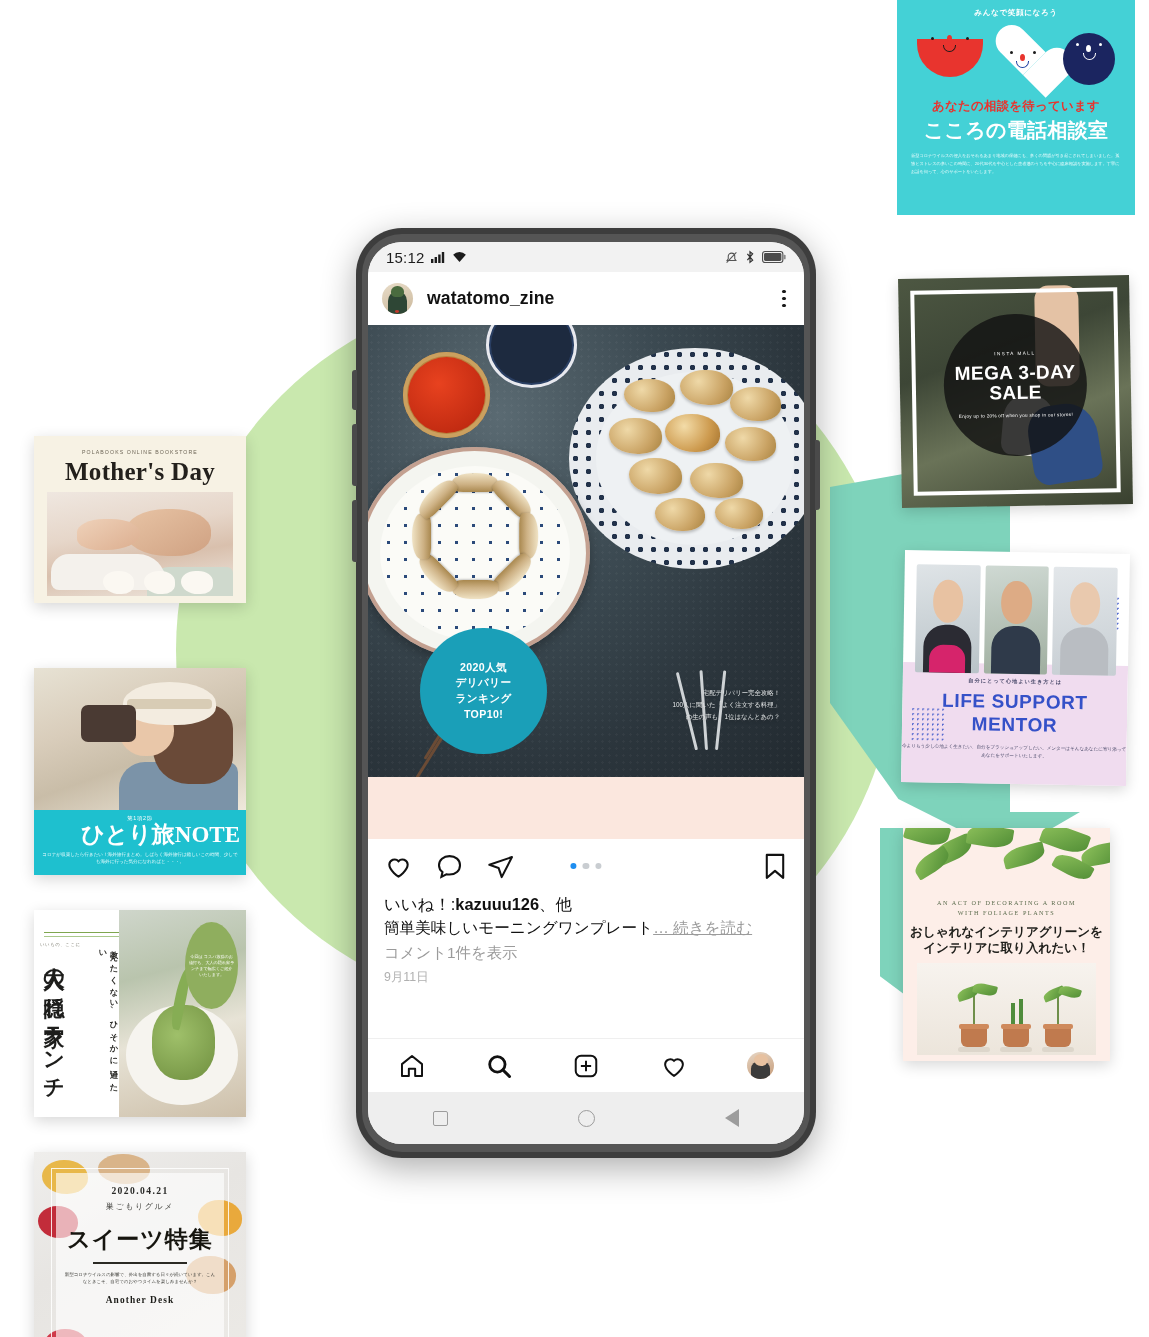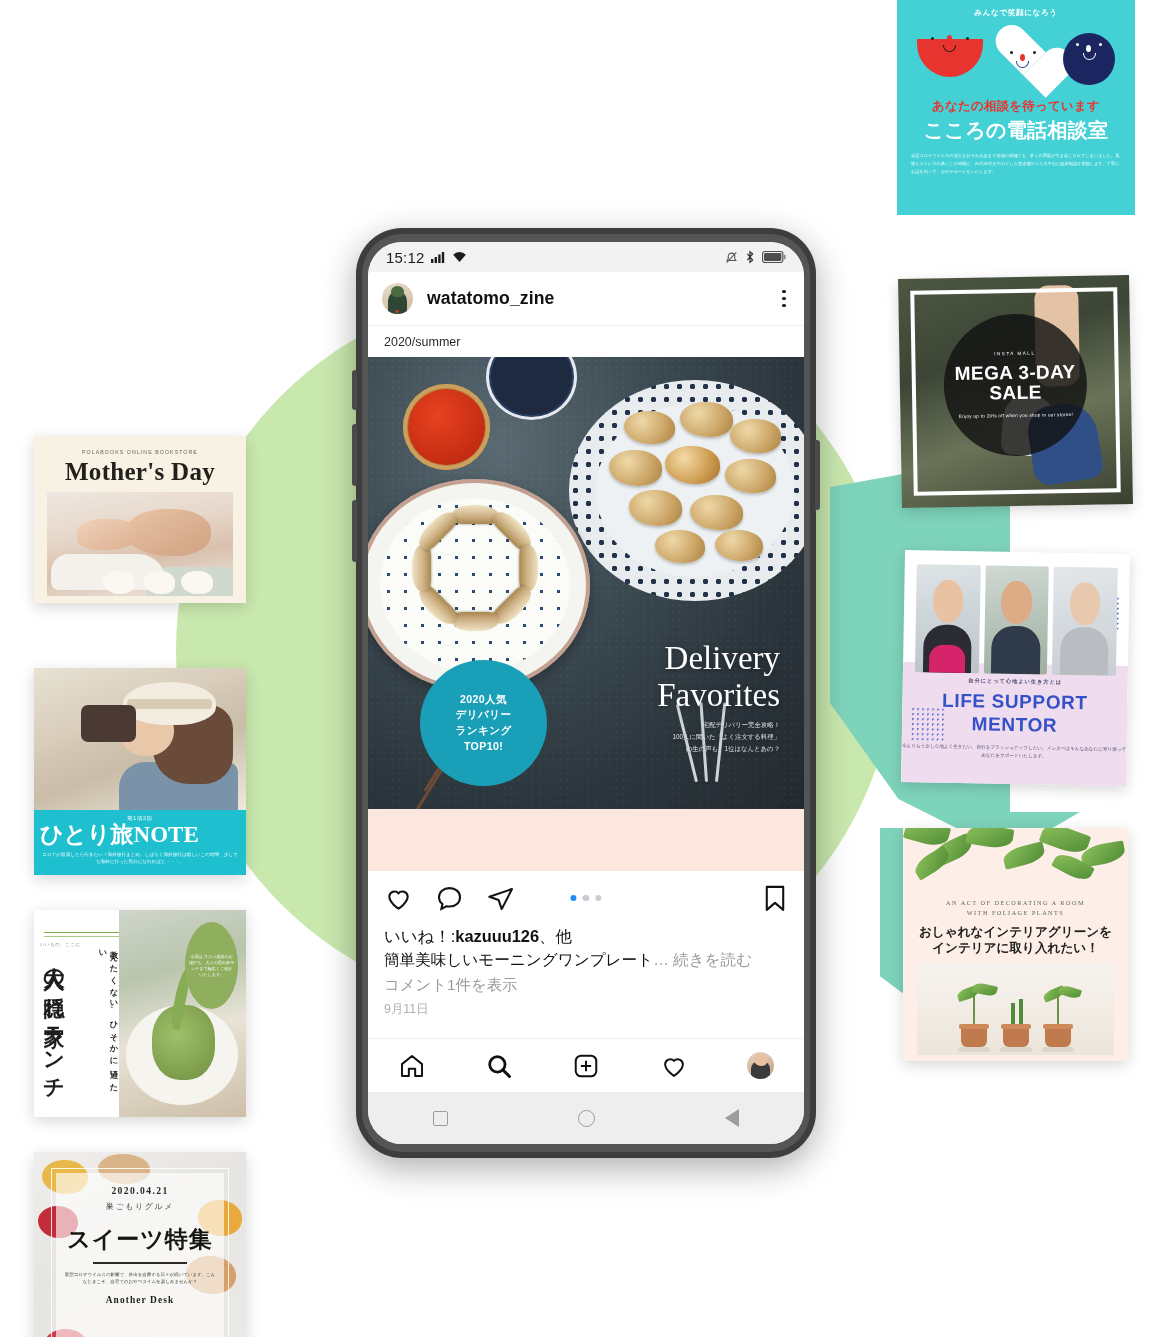--- a/index.html
+++ b/index.html
@@ -70,21 +70,21 @@
   .ht-photo { height: 142px; position:relative; overflow:hidden;
      background: linear-gradient(160deg,#e7e2d4 0%,#d9cdbb 35%,#c9bda8 60%,#efe9dc 100%); }
   .ht-photo .hat { position:absolute; right:14%; top:10%; width:44%; height:30%; border-radius:50% 50% 42% 46%; background:#f3ece0; }
   .ht-photo .hatband { position:absolute; right:16%; top:22%; width:40%; height:7%; background:#d8ccb5; border-radius:4px;}
   .ht-photo .hair { position:absolute; right:6%; top:26%; width:38%; height:56%; border-radius:46% 30% 36% 44%; background:#6a4a38; }
   .ht-photo .faceH { position:absolute; right:34%; top:26%; width:26%; height:36%; border-radius:48%; background:#e9c7a9; }
   .ht-photo .cam { position:absolute; left:22%; top:26%; width:26%; height:26%; border-radius:7px; background:#4a3a33;}
   .ht-photo .shirt { position:absolute; right:4%; bottom:0; width:56%; height:34%; border-radius:26px 10px 0 0; background:#7b93a8;}
   .ht-band { background:#1ec0cf; padding: 5px 6px 9px 6px; }
   .ht-kicker { font-size:5.4px; text-align:center; color:#ffffff; letter-spacing:.7px;}
-  .ht-title { font-family:"Liberation Serif","DejaVu Serif",serif; font-weight:700; font-size:23px; text-align:left; color:#ffffff; line-height:1.06; margin-top:1px;}
+  .ht-title { font-family:"Liberation Serif","DejaVu Serif",serif; font-weight:700; font-size:23px; text-align:right; color:#ffffff; line-height:1.06; margin-top:1px;}
   .ht-body { font-size:4.6px; text-align:center; color:#e9fbfd; line-height:1.55; margin-top:4px;}
 
   
   #card-otona { left: 34px; top: 910px; width: 212px; height: 207px; }
   .ot-inner { display:flex; height:100%; }
   .ot-left { width: 40%; position:relative; padding:10px 5px 0 6px; }
   .ot-rule { position:absolute; left:10px; top:22px; right:-74px; height:1.4px; background:#7fa64f; }
   .ot-rule2 { position:absolute; left:10px; top:26px; right:-74px; height:.9px; background:#a9c98a; }
   .ot-small { font-size:4.4px; color:#7b7b6f; letter-spacing:.6px; margin-top:22px;}
   .ot-vert { writing-mode: vertical-rl; font-family:"Liberation Serif","DejaVu Serif",serif; font-weight:700;
@@ -156,21 +156,21 @@
   .lm-body { position:absolute; left:12%; bottom:0; width:76%; height:44%; border-radius:22px 22px 0 0; }
   .lm-band { position:absolute; left:0; right:0; top:112px; height:122px; background:#f0dcef; }
   .lm-txt { position:absolute; left:0; right:0; top:126px; text-align:center; }
   .lm-kicker { font-size:5.2px; color:#4a4a6b; font-weight:700; letter-spacing:1px;}
   .lm-title { font-size:19px; font-weight:700; color:#3551c8; line-height:1.2; margin-top:6px; letter-spacing:.6px;}
   .lm-body-txt { font-size:4.6px; color:#4b4b6a; line-height:1.85; margin-top:7px;}
   .dot-grid { position:absolute; width:34px; height:34px; background-image: radial-gradient(#3551c8 1px, transparent 1px); background-size:5px 5px; opacity:.85;}
   .zig { position:absolute; width:46px; height:22px; border-top:1.6px solid #3551c8; border-right:1.6px solid #3551c8; transform:skewX(-30deg);}
 
   
-  #card-plants { left: 903px; top: 828px; width: 225px; height: 233px; background:#fdeee8; }
+  #card-plants { left: 903px; top: 828px; width: 207px; height: 233px; background:#fdeee8; }
   .pl-leaves { position:absolute; left:0; right:0; top:0; height:72px; overflow:hidden;}
   .leafy { position:absolute; border-radius: 54% 8% 54% 8%; background: linear-gradient(140deg,#8fc25c,#4e8b34); }
   .pl-eyebrow { font-family:"Liberation Serif","DejaVu Serif",serif; font-size:6.2px; letter-spacing:1.5px; color:#5a6b4c; text-align:center; margin-top:70px; line-height:1.6;}
   .pl-title { font-size:12.6px; font-weight:700; color:#20201c; text-align:center; line-height:1.28; margin-top:6px;}
   .pl-photo { margin:7px 14px 0 14px; height:92px; background: linear-gradient(180deg,#f7f3ee 0%,#ece5db 100%); position:relative; overflow:hidden;}
   .pot { position:absolute; bottom:8px; width:26px; height:20px; background:#c07a4e; border-radius:2px 2px 6px 6px;}
   .pot::before { content:""; position:absolute; left:-2px; top:-3px; width:30px; height:5px; background:#cf8a5c; border-radius:2px;}
   .saucer { position:absolute; bottom:3px; width:32px; height:5px; background:#ddd6cb; border-radius:3px;}
   .stem { position:absolute; width:1.6px; background:#6f8f4a;}
 
@@ -278,21 +278,21 @@
   .dots-pager i { width:6.4px; height:6.4px; border-radius:50%; background:#c9cdd1; display:block;}
   .dots-pager i.active { background:#1e8ef0; }
   .bookmark { position:absolute; right:16px; }
 
   .ig-text { padding:0 16px; background:#fff; flex:1 1 auto; overflow:hidden;}
   .likes { font-size:16.4px; color:#111; margin-top:1px;}
   .likes b { font-weight:700;}
   .cap-user { font-size:15.6px; color:#111; font-weight:700; }
   .cap-user span { font-weight:400; color:#111;}
   .cap-text { font-size:15.6px; color:#111; margin-top:2px; line-height:1.32;}
-  .cap-text .more { color:#9b9b9b; }
+  .cap-text .more { color:#9b9b9b;text-decoration:underline; }
   .comments { font-size:15.4px; color:#9b9b9b; margin-top:4px;}
   .date { font-size:12.4px; color:#b0b0b0; margin-top:5px;}
 
   .ig-nav { height:54px; background:#fff; display:flex; align-items:center; justify-content:space-around;
      border-top:1px solid #efefef; flex:none;}
   .nav-avatar { width:27px; height:27px; border-radius:50%; overflow:hidden; position:relative;
      background: linear-gradient(160deg,#e7d6c4,#c49a78);}
   .nav-avatar .nb { position:absolute; left:14%; top:34%; width:72%; height:66%; background:#3b3b3b; border-radius:44% 44% 10% 10%;}
   .nav-avatar .nh { position:absolute; left:24%; top:8%; width:52%; height:44%; background:#e7c1a0; border-radius:50%;}
 
@@ -543,21 +543,20 @@
           </div>
           <div class="ig-name">watatomo_zine</div>
         </div>
         <div class="kebab">
             <i></i>
             <i></i>
             <i></i>
           </div>
       </div>
 
-      <div class="ig-caption-top">2020/summer</div>
 
       <div class="post-img">
         <div class="texture"></div>
 
         <div class="plate-dots">
           <div class="rim"></div>
           <div class="dump" style="left:22%; top:14%; width:20%; height:15%;"></div>
           <div class="dump" style="left:44%; top:10%; width:21%; height:16%;"></div>
           <div class="dump" style="left:64%; top:18%; width:20%; height:15%;"></div>
           <div class="dump" style="left:16%; top:32%; width:21%; height:16%;"></div>
@@ -593,24 +592,20 @@
           <div class="spoon" style="left:24px; bottom:0; transform:rotate(6deg);"></div>
         </div>
 
         <div class="badge-circle">
           <span>2020人気</span>
           <span>デリバリー</span>
           <span>ランキング</span>
           <span>TOP10!</span>
         </div>
 
-        <div class="overlay-title">
-          <div>Delivery</div>
-          <div>Favorites</div>
-        </div>
         <div class="overlay-sub">
           <div>宅配デリバリー完全攻略！</div>
           <div>100人に聞いた「よく注文する料理」</div>
           <div>の生の声も、1位はなんとあの？</div>
         </div>
       </div>
 
       <div class="peach-band"></div>
 
       <div class="ig-actions">

